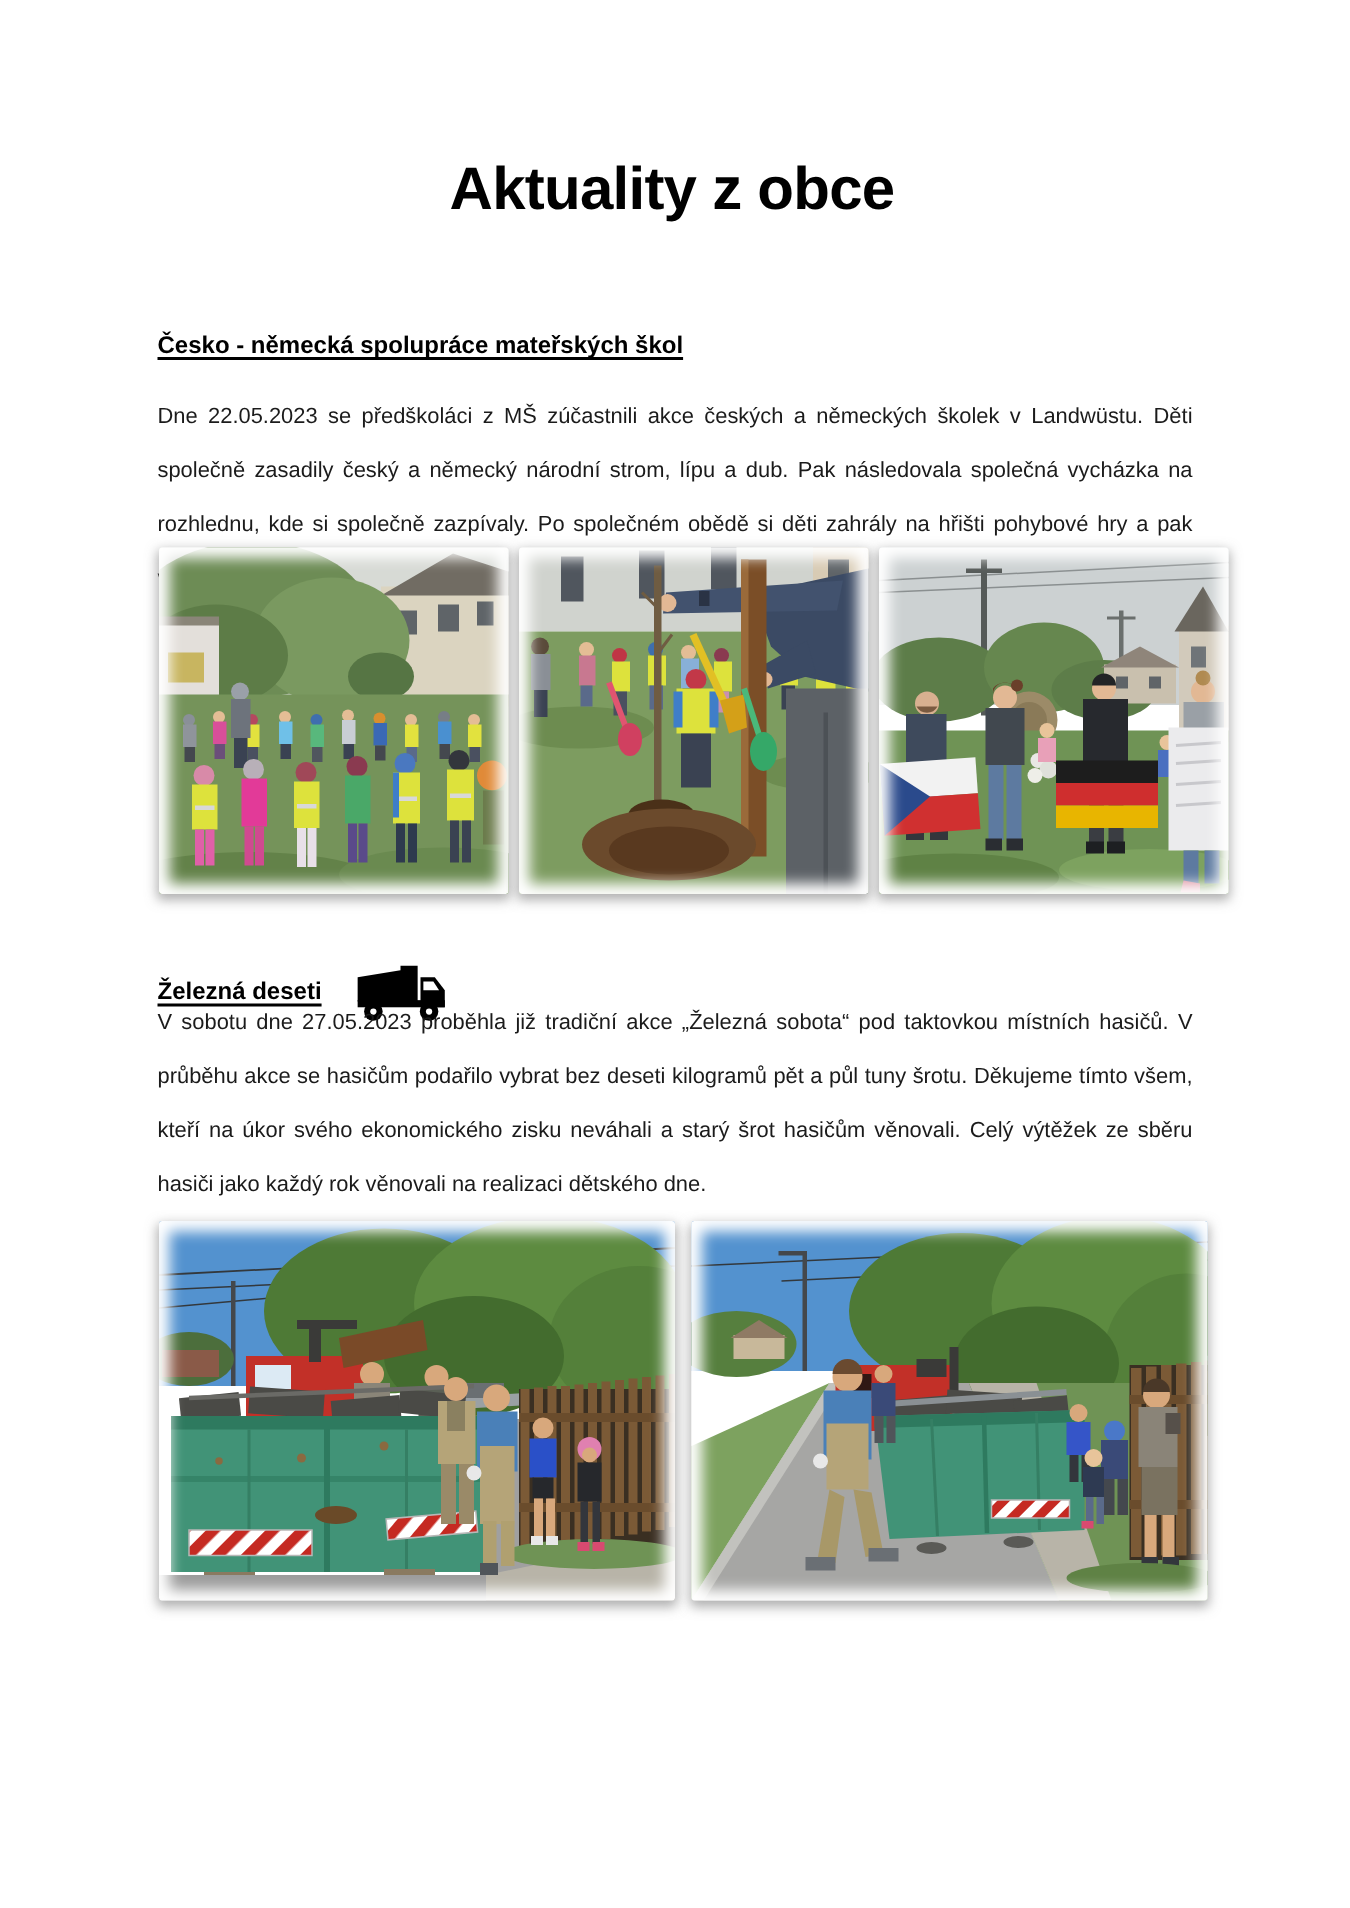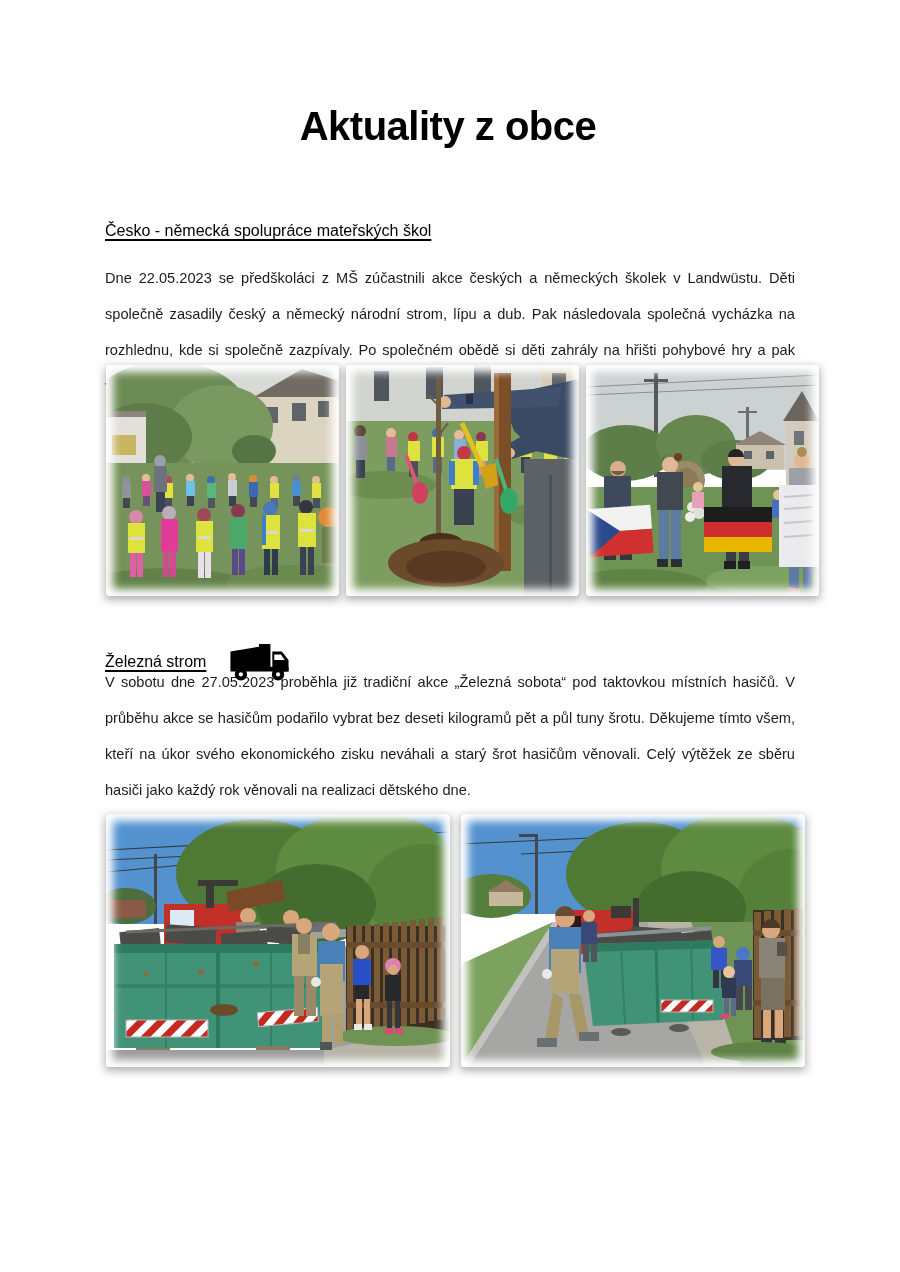--- a/index.html
+++ b/index.html
@@ -10,21 +10,21 @@
     font-family:"Liberation Sans", sans-serif;
     color:#1b1b1b;
     overflow:hidden;
   }
   .doc-title{
     position:absolute;top:104px;left:0;width:896px;
     text-align:center;
     font-size:40px;font-weight:bold;letter-spacing:-0.5px;color:#000;
   }
   .sec-heading{
-    font-size:16px;font-weight:normal;color:#000;
+    font-size:16px;font-weight:bold;color:#000;
     text-decoration:underline;
     text-decoration-thickness:1.5px;
     text-underline-offset:3px;
     white-space:nowrap;
   }
   .h1-pos{position:absolute;top:222px;left:105px;}
   .h2-pos{position:absolute;top:642px;left:105px;display:flex;align-items:center;gap:22px;}
   .body-text{
     position:absolute;left:105px;width:690px;
     font-size:14.6px;line-height:36px;
@@ -367,21 +367,21 @@
         <line x1="198" y1="172" x2="228" y2="170" stroke="#c8c8cc" stroke-width="2"></line>
         <rect x="203" y="202" width="10" height="22" fill="#5d7aa0"></rect>
         <rect x="217" y="202" width="10" height="22" fill="#5d7aa0"></rect>
         <polygon points="203,222 214,224 214,230 201,230" fill="#d88a9a"></polygon>
       </svg>
       <div class="soft-edge"></div>
     </div>
   </div>
 
   <div class="h2-pos">
-    <span class="sec-heading">Železná strom</span>
+    <span class="sec-heading">Železná deseti</span>
     <span class="truck-icon">
       <svg width="62" height="40" viewBox="0 0 64 42">
         <polygon points="2,13 2,10 32,5 32,2 44,2 44,27 2,27" fill="#000"></polygon>
         <polygon points="46,10 56,10 63,19 63,31 46,31" fill="#000"></polygon>
         <polygon points="48,13 55,13 59,19 48,19" fill="#fff"></polygon>
         <rect x="2" y="26" width="61" height="5" fill="#000"></rect>
         <circle cx="13" cy="34" r="6.5" fill="#000"></circle>
         <circle cx="13" cy="34" r="2.2" fill="#fff"></circle>
         <circle cx="52" cy="34" r="6.5" fill="#000"></circle>
         <circle cx="52" cy="34" r="2.2" fill="#fff"></circle>

